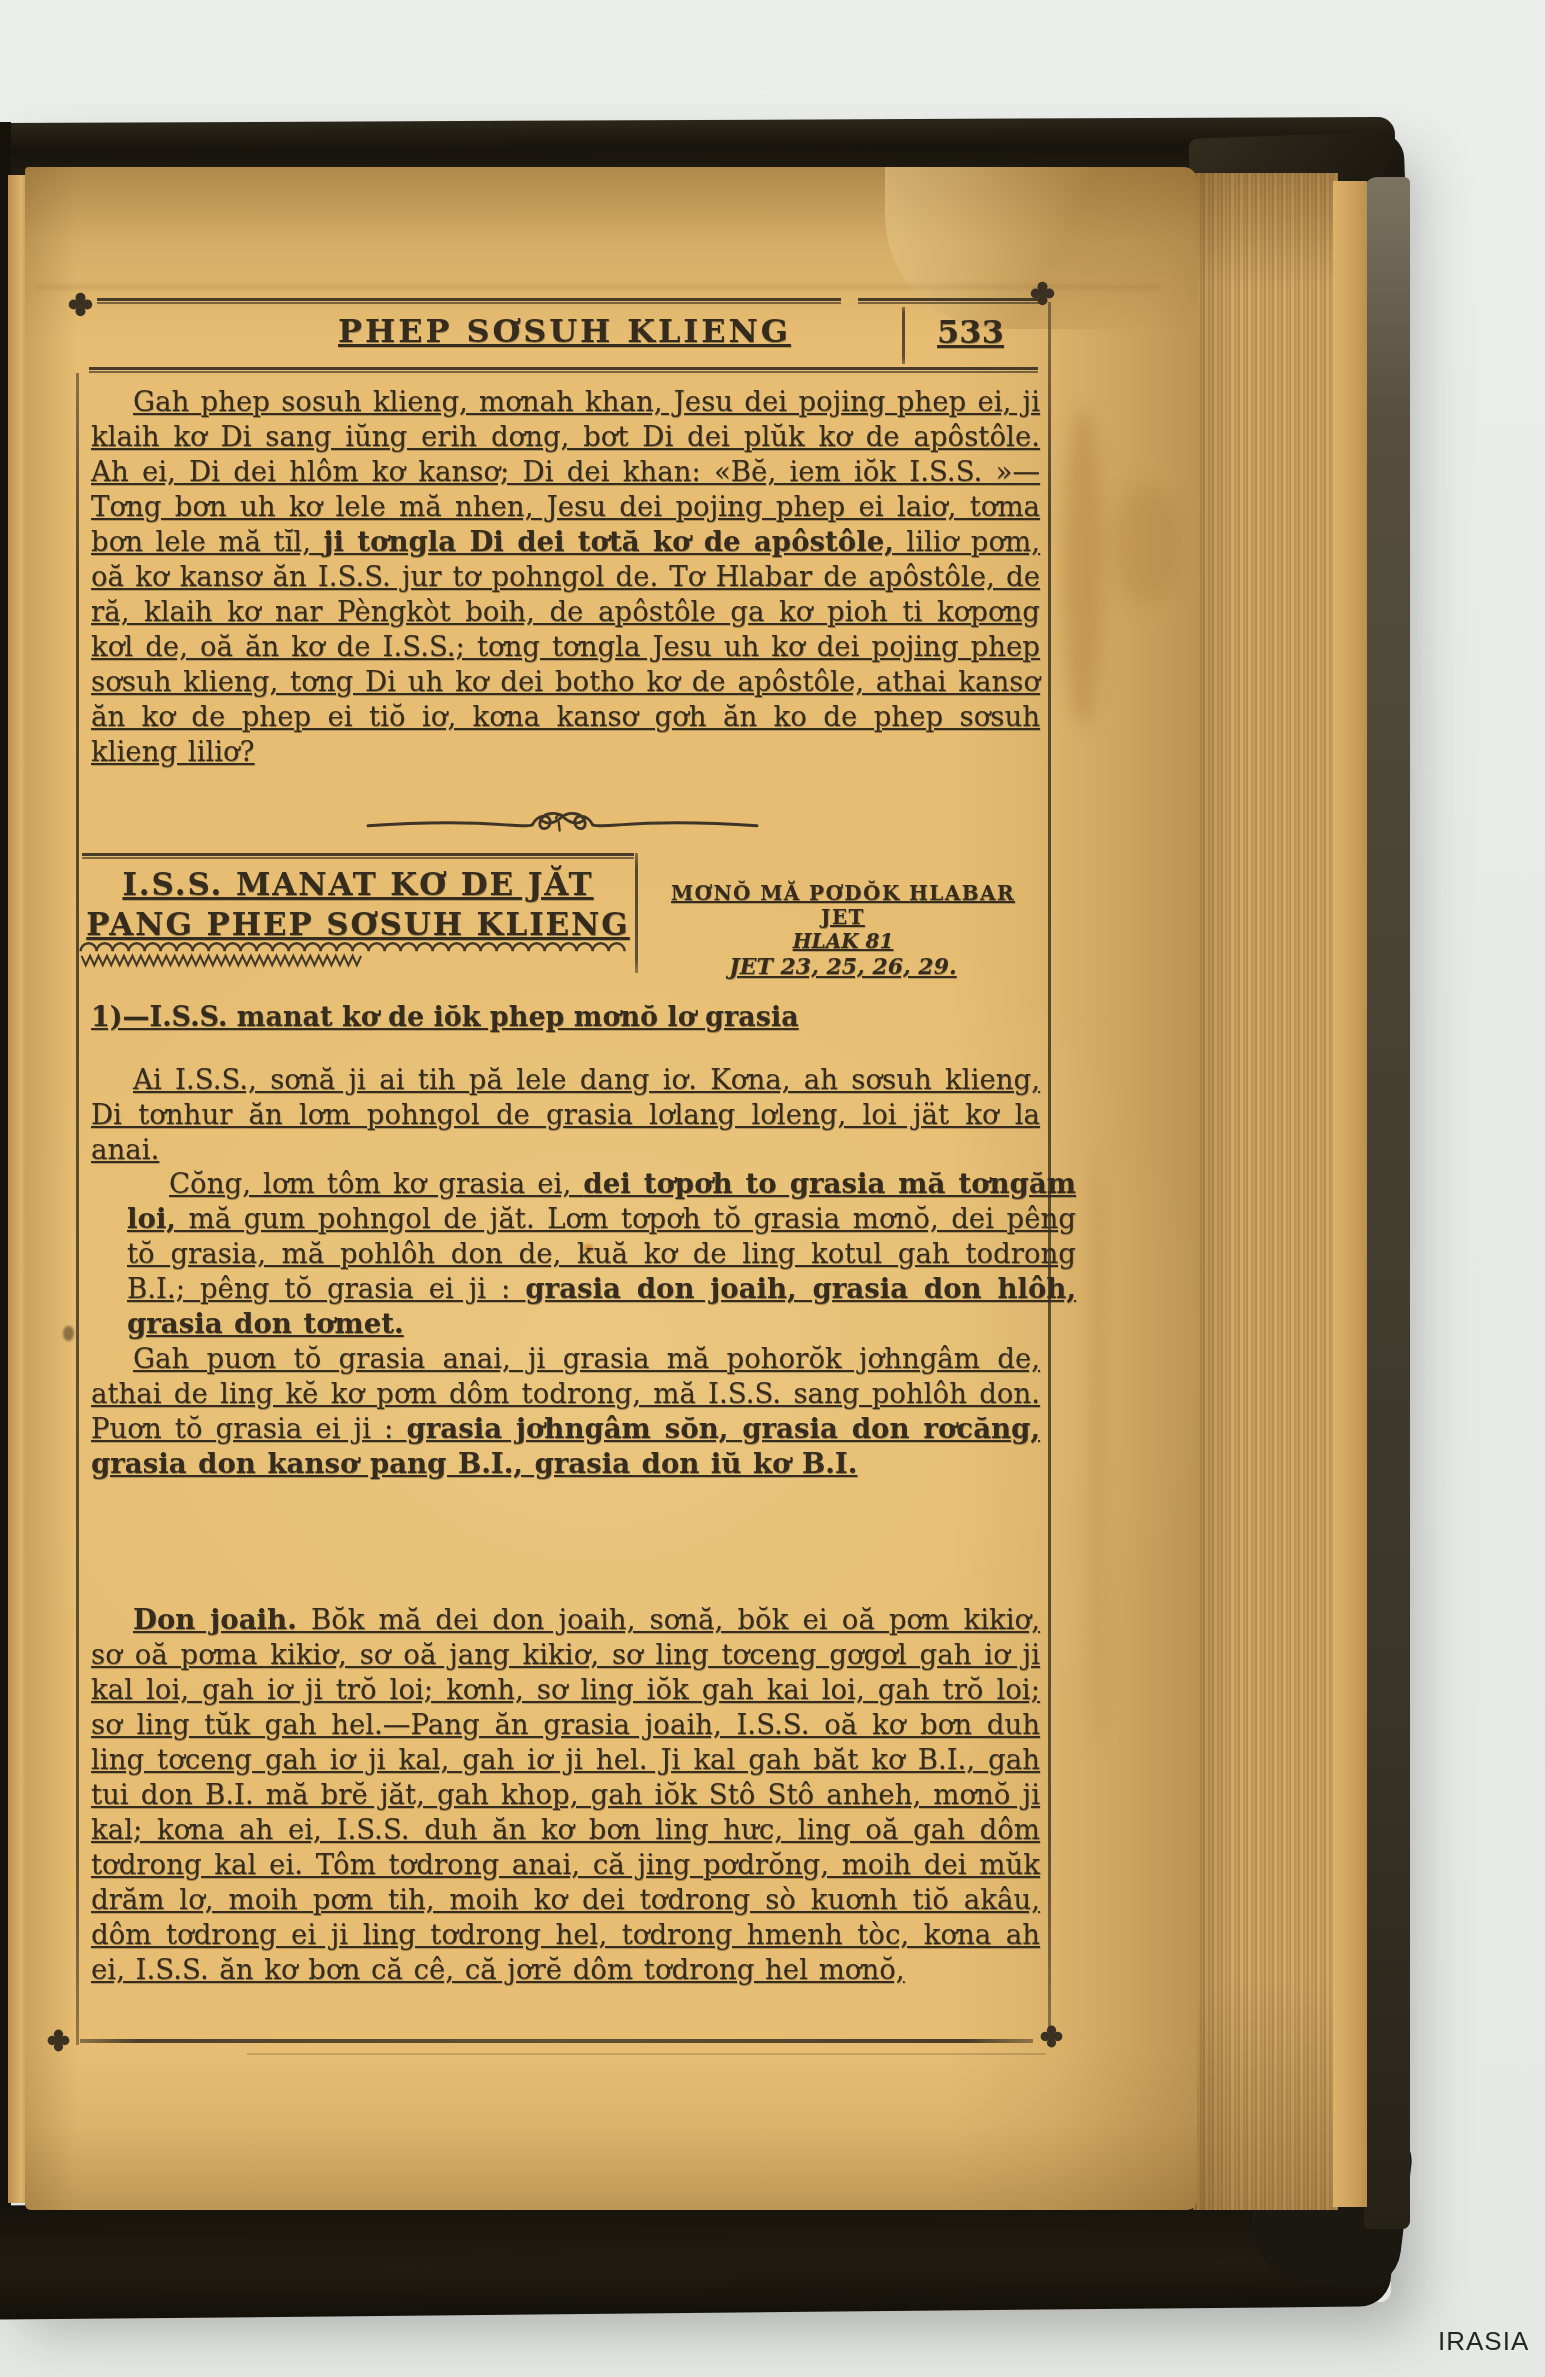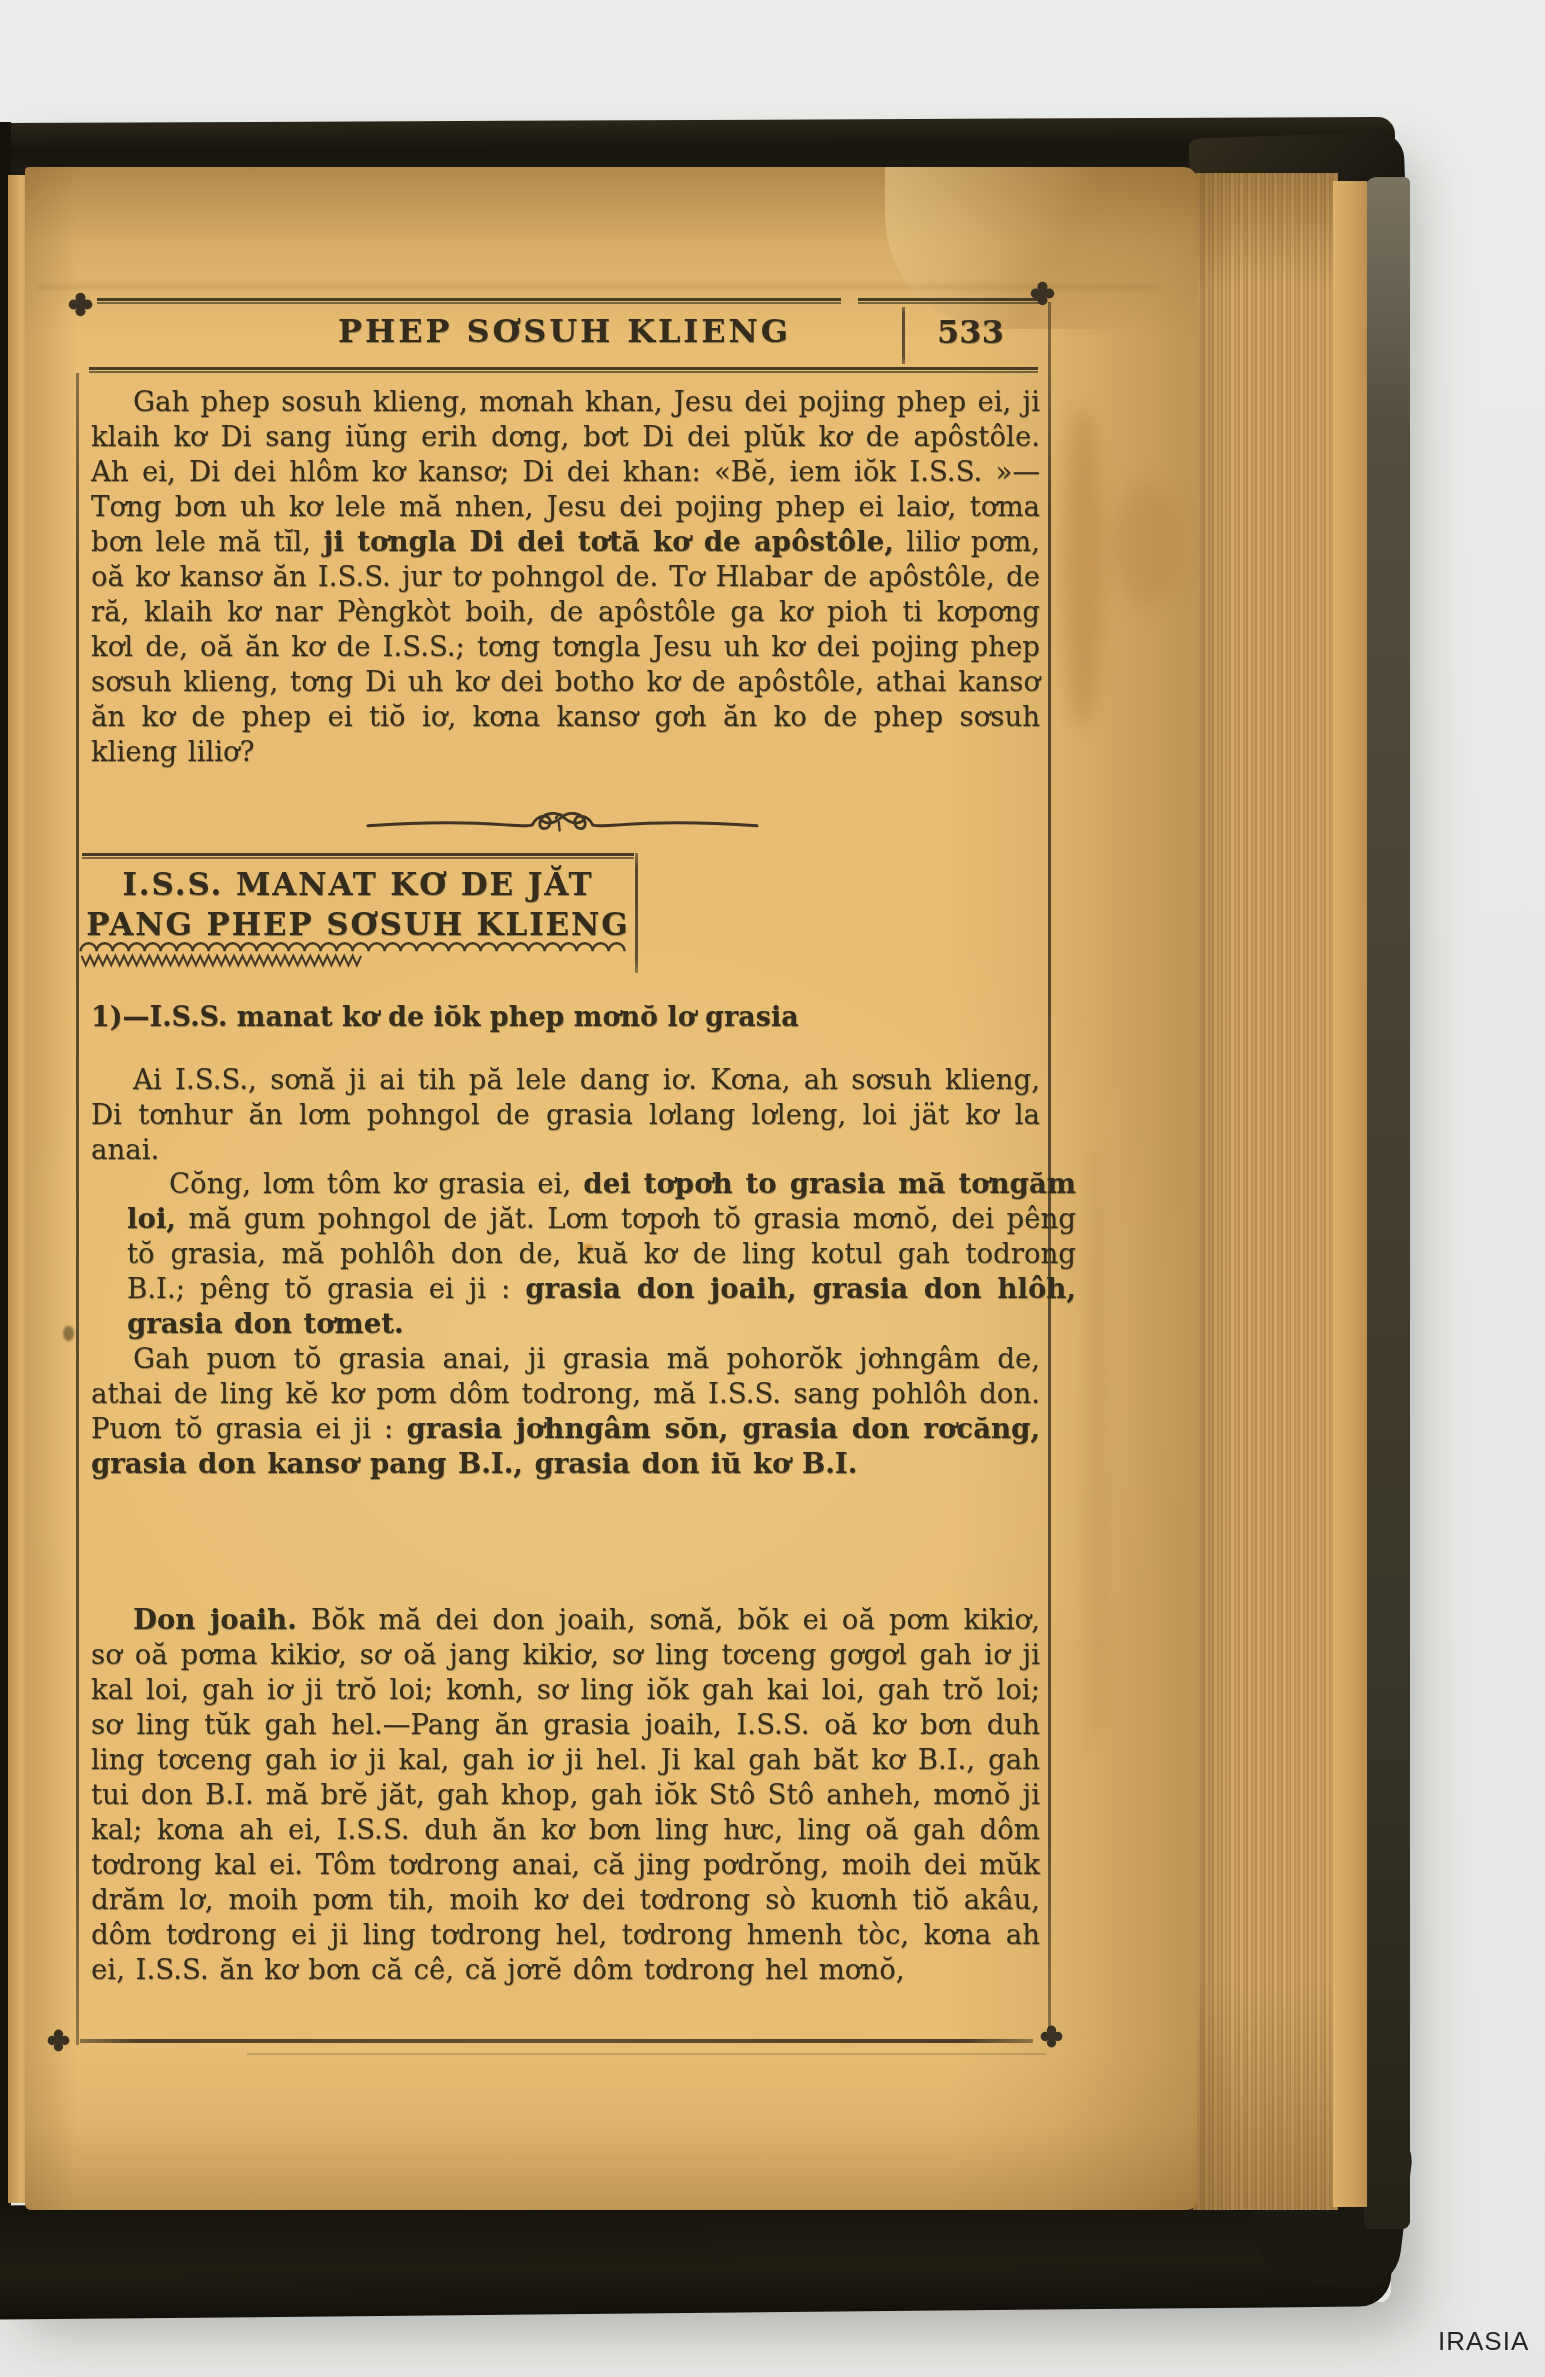--- a/index.html
+++ b/index.html
@@ -62,21 +62,21 @@
      border-radius:50%;filter:blur(10.5px);}
   .stain3{left:63px;top:1326px;width:10.5px;height:15px;background:rgba(70,55,30,.55);
      border-radius:50%;filter:blur(1px);}
   .stain4{left:1090px;top:1141px;width:15px;height:609px;background:rgba(140,95,40,.13);
      border-radius:50%;filter:blur(6.7px);}
   .stain5{left:584px;top:1244px;width:8.6px;height:8.6px;background:rgba(205,125,32,.65);
      border-radius:50%;filter:blur(1px);}
 
   
   .printed{left:0;top:0;width:1546px;height:2378px;color:#362c1d;}
-  .printed .txt{text-shadow:0.4px 0.6px 0.7px rgba(52,41,26,.45);}
+  .printed .txt{text-shadow:0.4px 0.6px 0.7px rgba(52,41,26,.45);text-decoration:underline;}
   .rule{background:linear-gradient(90deg,rgba(64,53,36,.55) 0,rgba(64,53,36,.92) 6%,rgba(64,53,36,.8) 50%,rgba(64,53,36,.95) 93%,rgba(64,53,36,.5) 100%);}
   .drule{height:6.7px;background:
      linear-gradient(180deg,rgba(64,53,36,.95) 0 2.9px,transparent 2.9px 4.3px,rgba(64,53,36,.65) 4.3px 5.7px,transparent 5.7px);}
   .vline{width:2.9px;background:linear-gradient(180deg,rgba(62,51,35,.55),rgba(62,51,35,.85) 12%,rgba(62,51,35,.8) 88%,rgba(62,51,35,.5));}
 
   .running-title{left:89px;top:312px;width:951px;text-align:center;
      font-size:32px;letter-spacing:2.9px;font-weight:bold;}
   .page-num{left:905px;top:313px;width:131px;text-align:center;font-size:32px;font-weight:bold;}
 
   .body-par{left:91px;width:949px;font-size:27.6px;line-height:35px;
@@ -170,20 +170,25 @@
       <div>I.S.S. MANAT KƠ DE JĂT</div>
       <div>PANG PHEP SƠSUH KLIENG</div>
     </div>
     <div class="abs" style="left:76px;top:938px;width:557px;height:32px;">
       <svg width="557" height="32" viewBox="0 0 586 34" fill="none" stroke="#443926" stroke-width="2.6">
         <path d="M2 14 a8.5 8.5 0 0 1 17 0 8.5 8.5 0 0 1 17 0 8.5 8.5 0 0 1 17 0 8.5 8.5 0 0 1 17 0 8.5 8.5 0 0 1 17 0 8.5 8.5 0 0 1 17 0 8.5 8.5 0 0 1 17 0 8.5 8.5 0 0 1 17 0 8.5 8.5 0 0 1 17 0 8.5 8.5 0 0 1 17 0 8.5 8.5 0 0 1 17 0 8.5 8.5 0 0 1 17 0 8.5 8.5 0 0 1 17 0 8.5 8.5 0 0 1 17 0 8.5 8.5 0 0 1 17 0 8.5 8.5 0 0 1 17 0 8.5 8.5 0 0 1 17 0 8.5 8.5 0 0 1 17 0 8.5 8.5 0 0 1 17 0 8.5 8.5 0 0 1 17 0 8.5 8.5 0 0 1 17 0 8.5 8.5 0 0 1 17 0 8.5 8.5 0 0 1 17 0 8.5 8.5 0 0 1 17 0 8.5 8.5 0 0 1 17 0 8.5 8.5 0 0 1 17 0 8.5 8.5 0 0 1 17 0 8.5 8.5 0 0 1 17 0 8.5 8.5 0 0 1 17 0 8.5 8.5 0 0 1 17 0 8.5 8.5 0 0 1 17 0 8.5 8.5 0 0 1 17 0 8.5 8.5 0 0 1 17 0 8.5 8.5 0 0 1 17 0"></path>
         <path d="M3 19 l4.5 10 4.5 -10 4.5 10 4.5 -10 4.5 10 4.5 -10 4.5 10 4.5 -10 4.5 10 4.5 -10 4.5 10 4.5 -10 4.5 10 4.5 -10 4.5 10 4.5 -10 4.5 10 4.5 -10 4.5 10 4.5 -10 4.5 10 4.5 -10 4.5 10 4.5 -10 4.5 10 4.5 -10 4.5 10 4.5 -10 4.5 10 4.5 -10 4.5 10 4.5 -10 4.5 10 4.5 -10 4.5 10 4.5 -10 4.5 10 4.5 -10 4.5 10 4.5 -10 4.5 10 4.5 -10 4.5 10 4.5 -10 4.5 10 4.5 -10 4.5 10 4.5 -10 4.5 10 4.5 -10 4.5 10 4.5 -10 4.5 10 4.5 -10 4.5 10 4.5 -10 4.5 10 4.5 -10 4.5 10 4.5 -10 4.5 10 4.5 -10 4.5 10 4.5 -10 4.5 10 4.5 -10" stroke-width="2.2"></path>
       </svg>
     </div>
     <div class="abs vline" style="left:635px;top:853px;height:120px;"></div>
+    <div class="abs box-right txt" style="top:881px;">
+      <div class="l1">MƠNŎ MĂ PƠDŎK HLABAR JET</div>
+      <div class="l2">HLAK 81</div>
+      <div class="l3">JET 23, 25, 26, 29.</div>
+    </div>
 
     <p class="abs h-center txt" style="top:1001px;font-weight:bold;">1)—I.S.S. manat kơ de iŏk phep mơnŏ lơ grasia</p>
 
     <p class="abs body-par txt" style="top:1062px;"><span>Ai I.S.S., sơnă ji ai tih pă lele dang iơ. Kơna, ah sơsuh klieng, Di tơnhur ăn lơm pohngol de grasia lơlang lơleng, loi jät kơ la anai.</span></p>
 
     <p class="abs body-par txt" style="top:1166px;margin-left:36px;"><span>Cŏng, lơm tôm kơ grasia ei, </span><span class="b">dei tơpơh to grasia mă tơngăm loi,</span><span> mă gum pohngol de jăt. Lơm tơpơh tŏ grasia mơnŏ, dei pêng tŏ grasia, mă pohlôh don de, kuă kơ de ling kotul gah todrong B.I.; pêng tŏ grasia ei ji : </span><span class="b">grasia don joaih, grasia don hlôh, grasia don tơmet.</span></p>
 
     <p class="abs body-par txt" style="top:1341px;"><span>Gah puơn tŏ grasia anai, ji grasia mă pohorŏk jơhngâm de, athai de ling kĕ kơ pơm dôm todrong, mă I.S.S. sang pohlôh don. Puơn tŏ grasia ei ji : </span><span class="b">grasia jơhngâm sŏn, grasia don rơcăng, grasia don kansơ pang B.I., grasia don iŭ kơ B.I.</span></p>
 
 

